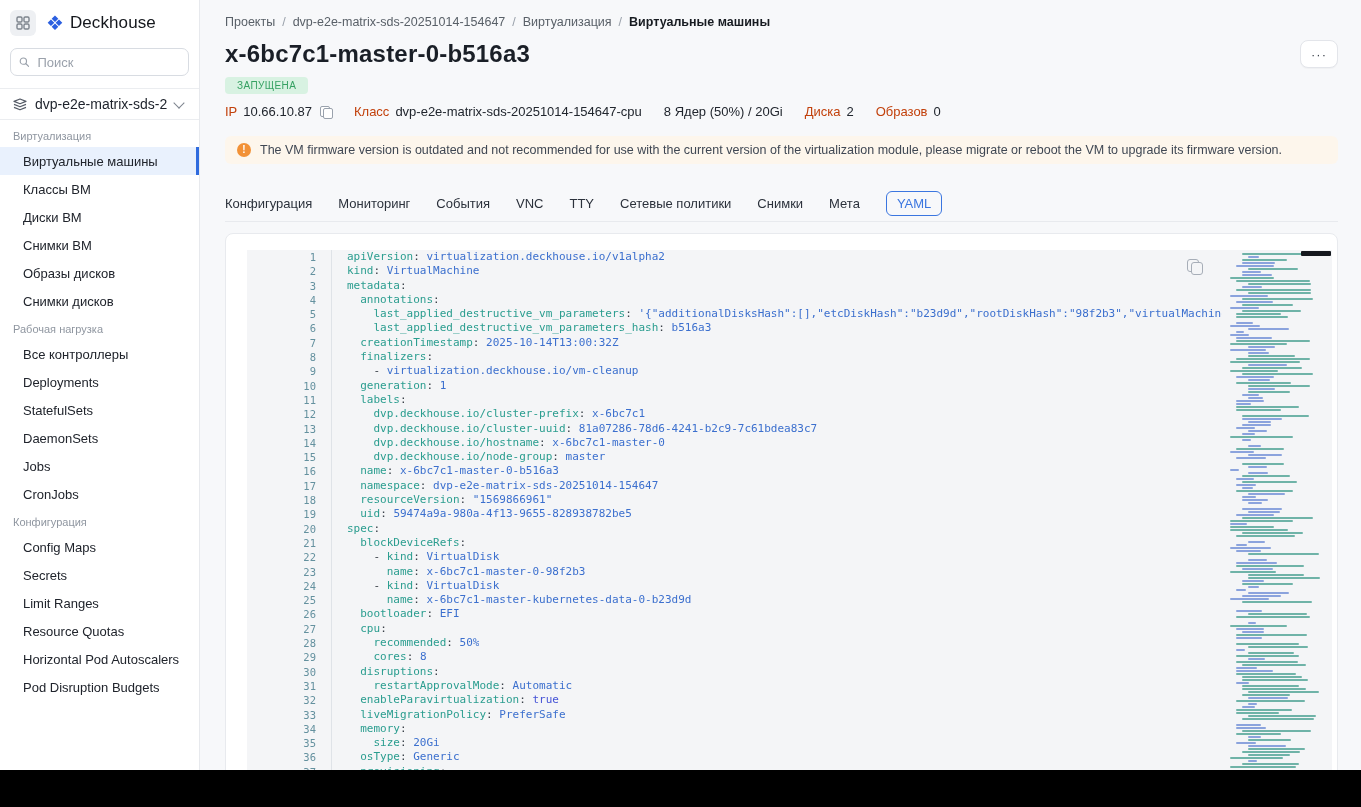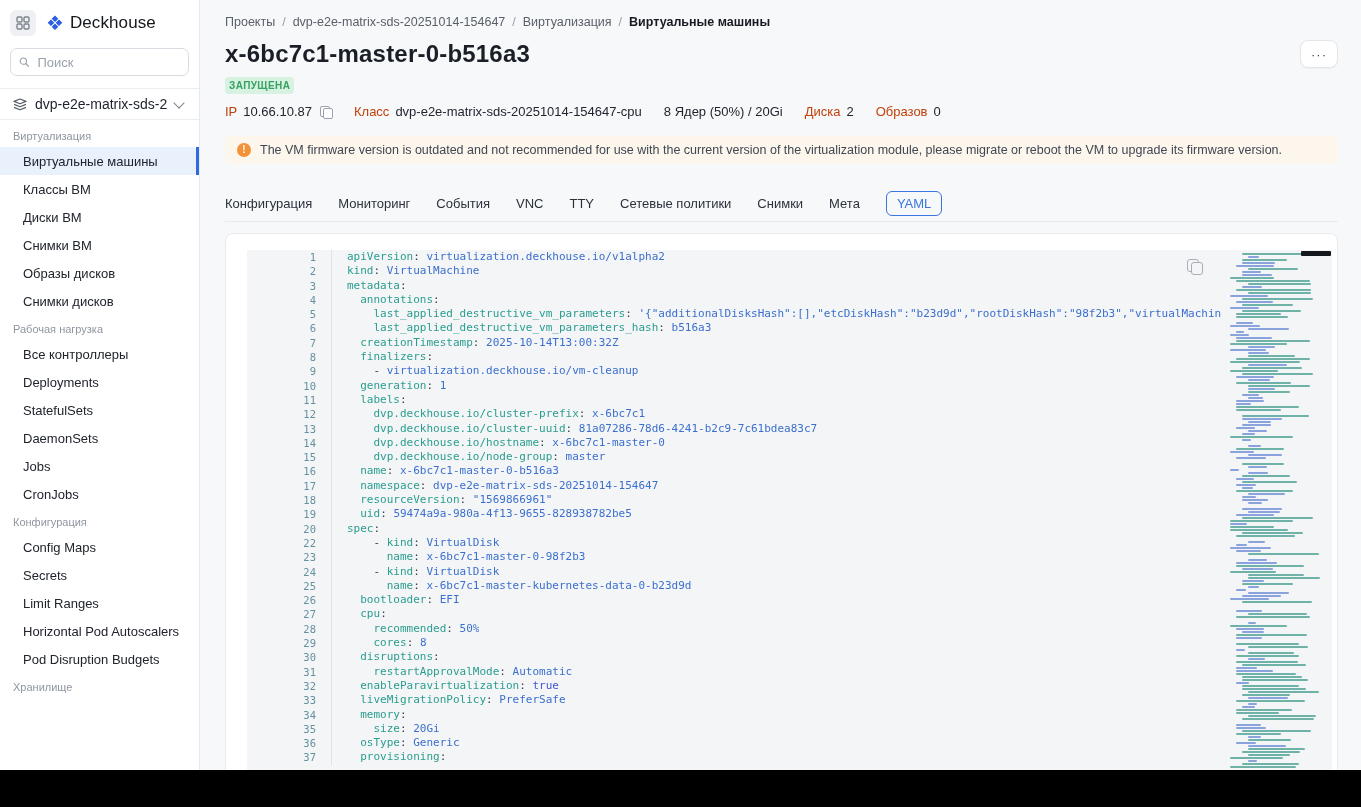--- a/index.html
+++ b/index.html
@@ -38,22 +38,22 @@
   .crumb{cursor:pointer}
   .crumb.last{color:#171b21;font-weight:700;cursor:default}
   .crumb-sep{color:#9aa1ab}
   .title-row{display:flex;align-items:flex-start;margin-top:11px}
   .page-title{font-size:24px;font-weight:600;color:#1a1f27;line-height:28px;letter-spacing:.2px}
   .spacer{flex:1}
   .actions-btn{width:36px;height:26px;background:#fff;border:1px solid #e3e5ea;border-radius:8px;
                display:flex;align-items:center;justify-content:center;color:#3d434c;font-size:13px;
                cursor:pointer;box-shadow:0 1px 1px rgba(20,25,40,.03);letter-spacing:1px}
   .badge-row{margin-top:7px}
-  .status-badge{display:inline-block;background:#d8f2e2;color:#35a162;font-size:10px;font-weight:700;
-                padding:3px 4px;border-radius:4px;letter-spacing:.4px}
+  .status-badge{display:inline-block;background:#d8f2e2;color:#35a162;font-size:10px;font-weight:400;
+                padding:3px 12px;border-radius:4px;letter-spacing:.4px}
   .info-row{margin-top:10px;display:flex;align-items:center;gap:22px;font-size:13px}
   .info-seg{display:flex;align-items:center;gap:6px}
   .info-label{color:#c2410c}
   .info-value{color:#21262e}
   .copy-ic{position:relative;width:12px;height:12px;display:inline-block;cursor:pointer;margin-left:2px}
   .copy-ic i{position:absolute;width:8px;height:9px;border:1.2px solid #9aa2ad;border-radius:2px;background:#fff}
   .copy-ic i:first-child{left:0;top:0}
   .copy-ic i:last-child{left:3px;top:2.5px}
   .warning{margin-top:17px;background:#fdf6ec;border-radius:6px;height:28px;display:flex;
            align-items:center;padding:0 12px;gap:9px}
@@ -140,23 +140,23 @@
         <div class="sb-item">Все контроллеры</div>
         <div class="sb-item">Deployments</div>
         <div class="sb-item">StatefulSets</div>
         <div class="sb-item">DaemonSets</div>
         <div class="sb-item">Jobs</div>
         <div class="sb-item">CronJobs</div>
         <div class="sb-section">Конфигурация</div>
         <div class="sb-item">Config Maps</div>
         <div class="sb-item">Secrets</div>
         <div class="sb-item">Limit Ranges</div>
+        <div class="sb-item">Resource Quotas</div>
         <div class="sb-item">Horizontal Pod Autoscalers</div>
         <div class="sb-item">Pod Disruption Budgets</div>
-        <div class="sb-section">Хранилище</div>
       </nav>
   </aside>
 
   <main class="main">
 
     <div class="breadcrumb" id="breadcrumb">
         <span class="crumb">Проекты</span>
         <span class="crumb-sep">/</span>
         <span class="crumb">dvp-e2e-matrix-sds-20251014-154647</span>
         <span class="crumb-sep">/</span>
@@ -298,20 +298,24 @@
             </div>
             <div class="cl">
               <span class="ln">19</span>
               <span class="lc"><span class="tk-p">  </span><span class="tk-k">uid</span><span class="tk-p">: </span><span class="tk-v">59474a9a-980a-4f13-9655-828938782be5</span></span>
             </div>
             <div class="cl">
               <span class="ln">20</span>
               <span class="lc"><span class="tk-k">spec</span><span class="tk-p">:</span></span>
             </div>
             <div class="cl">
+              <span class="ln">21</span>
+              <span class="lc"><span class="tk-p">  </span><span class="tk-k">blockDeviceRefs</span><span class="tk-p">:</span></span>
+            </div>
+            <div class="cl">
               <span class="ln">22</span>
               <span class="lc"><span class="tk-p">    - </span><span class="tk-k">kind</span><span class="tk-p">: </span><span class="tk-v">VirtualDisk</span></span>
             </div>
             <div class="cl">
               <span class="ln">23</span>
               <span class="lc"><span class="tk-p">      </span><span class="tk-k">name</span><span class="tk-p">: </span><span class="tk-v">x-6bc7c1-master-0-98f2b3</span></span>
             </div>
             <div class="cl">
               <span class="ln">24</span>
               <span class="lc"><span class="tk-p">    - </span><span class="tk-k">kind</span><span class="tk-p">: </span><span class="tk-v">VirtualDisk</span></span>

